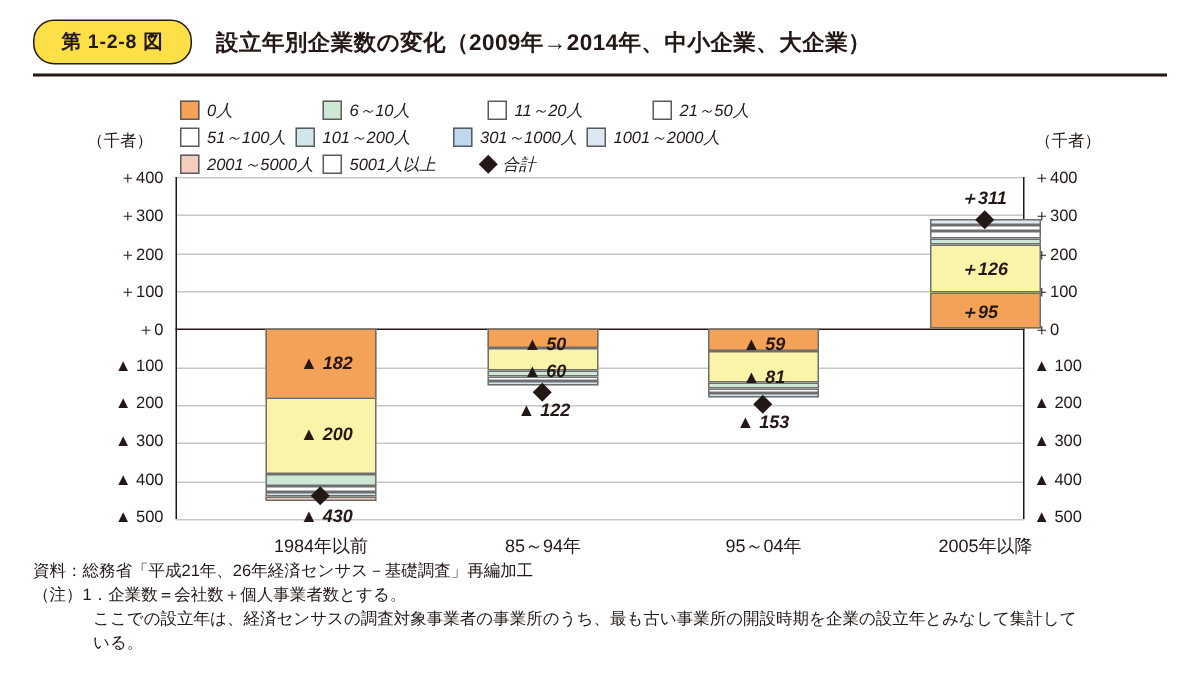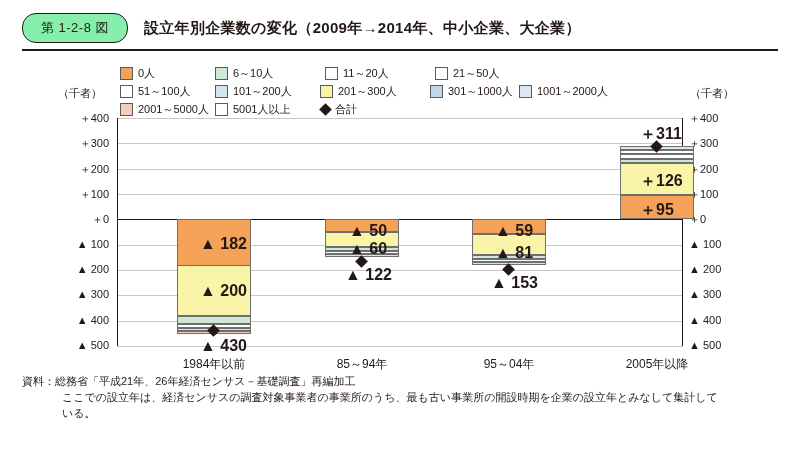--- a/index.html
+++ b/index.html
@@ -12,34 +12,34 @@
     overflow:hidden;
   }
   
   #header{
     position:absolute;left:22px;top:12px;width:756px;height:32px;
     display:flex;align-items:center;
   }
   #fig-badge{
     width:104px;height:28px;border:1.5px solid #231815;border-radius:14px;
     display:flex;align-items:center;justify-content:center;
-    font-size:13px;font-weight:normal;letter-spacing:0.5px;
-    background:#86efac;
+    font-size:13px;font-weight:bold;letter-spacing:0.5px;
+    background:#fde047;
   }
   #fig-title{
     margin-left:16px;font-size:15px;font-weight:bold;letter-spacing:0.3px;
   }
   #header-rule{
     position:absolute;left:22px;top:49px;width:756px;height:2px;background:#231815;
   }
   
   #legend{
     position:absolute;left:120px;top:66px;width:600px;
   }
-  .legend-row{display:flex;margin-bottom:3px;}
+  .legend-row{display:flex;margin-bottom:3px;font-style:italic;}
   .legend-item{display:flex;align-items:center;font-size:11px;}
   .legend-swatch{
     width:11px;height:11px;border:1px solid #5a5a5a;margin-right:5px;
   }
   .legend-diamond{
     width:9px;height:9px;background:#231815;transform:rotate(45deg);
     margin-right:5px;margin-left:1px;
   }
   
   #plot{
@@ -61,21 +61,21 @@
   .ytick-r{left:572px;text-align:left;}
   .unit{position:absolute;font-size:11px;}
   
   .bar-group{position:absolute;width:74px;}
   .seg{position:absolute;width:74px;border:1px solid #6e6e6e;box-sizing:border-box;}
   .dot{
     position:absolute;width:9px;height:9px;background:#231815;
     transform:rotate(45deg);left:32px;
   }
   .dlabel{
-    position:absolute;font-size:16px;font-weight:bold;white-space:nowrap;
+    position:absolute;font-size:12px;font-weight:bold;white-space:nowrap;font-style:italic;
   }
   .xlabel{
     position:absolute;font-size:12px;text-align:center;width:140px;
   }
   
   #notes{
     position:absolute;left:22px;top:374px;width:760px;font-size:11px;line-height:1.45;
   }
   .note-line{white-space:nowrap;}
   .note-indent{padding-left:26px;}
@@ -103,31 +103,27 @@
     <div class="legend-item" style="width:110px">
       <span class="legend-swatch" style="background:#FFFFFF"></span>
       <span>11～20人</span>
     </div>
     <div class="legend-item">
       <span class="legend-swatch" style="background:#FFFFFF"></span>
       <span>21～50人</span>
     </div>
   </div>
   <div class="legend-row">
-    <div class="legend-item" style="width:95px">
+    <div class="legend-item" style="width:77px">
       <span class="legend-swatch" style="background:#FFFFFF"></span>
       <span>51～100人</span>
     </div>
     <div class="legend-item" style="width:105px">
       <span class="legend-swatch" style="background:#CFE7EC"></span>
       <span>101～200人</span>
-    </div>
-    <div class="legend-item" style="width:110px">
-      <span class="legend-swatch" style="background:#FAF4A8"></span>
-      <span>201～300人</span>
     </div>
     <div class="legend-item" style="width:89px">
       <span class="legend-swatch" style="background:#BFD8EE"></span>
       <span>301～1000人</span>
     </div>
     <div class="legend-item">
       <span class="legend-swatch" style="background:#DDE7F2"></span>
       <span>1001～2000人</span>
     </div>
   </div>
@@ -243,15 +239,18 @@
     <div class="dot" style="top:24px"></div>
   </div>
   <div class="dlabel" style="left:523px;top:6px">＋311</div>
   <div class="dlabel" style="left:523px;top:53px">＋126</div>
   <div class="dlabel" style="left:523px;top:82px">＋95</div>
   <div class="xlabel" style="left:470px;top:238px">2005年以降</div>
 </div>
 
 <div id="notes">
   <div class="note-line">資料：総務省「平成21年、26年経済センサス－基礎調査」再編加工</div>
+  <div class="note-line">
+    <span>（注）</span><span>1．企業数＝会社数＋個人事業者数とする。</span>
+  </div>
   <div class="note-line note-indent2">ここでの設立年は、経済センサスの調査対象事業者の事業所のうち、最も古い事業所の開設時期を企業の設立年とみなして集計して</div>
   <div class="note-line note-indent2">いる。</div>
 </div>
 
 </body></html>

